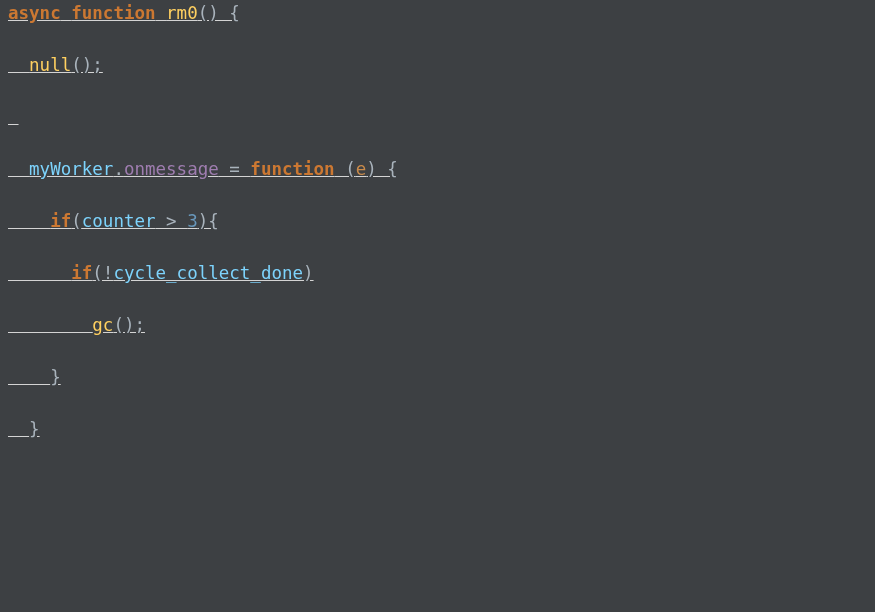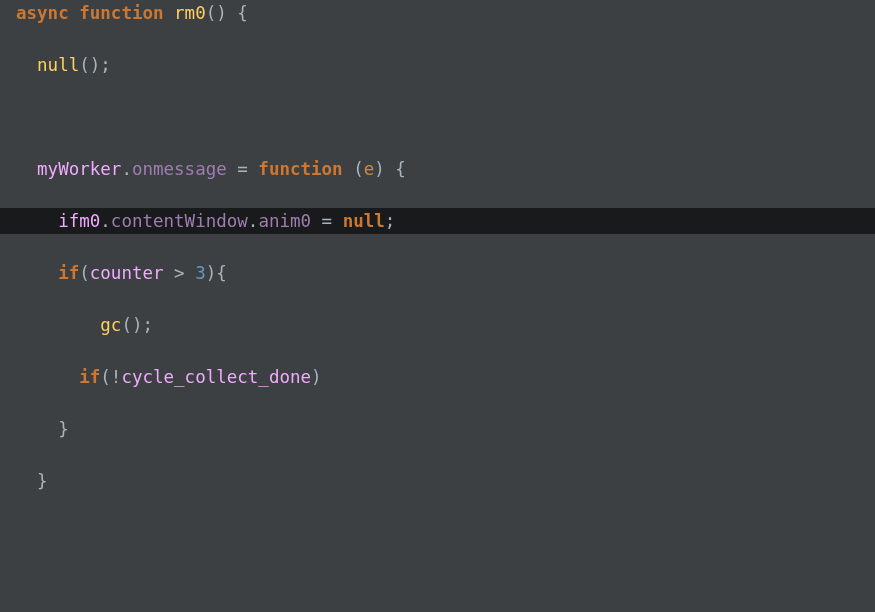--- a/index.html
+++ b/index.html
@@ -12,43 +12,42 @@
   }
   pre {
     margin: 0;
     padding: 0;
     font-family: "Consolas", "Menlo", "DejaVu Sans Mono", monospace;
     font-size: 17.5px;
     line-height: 26px;
     white-space: pre;
     color: #d4d4d4;
   }
-  .ln { display: block; padding-left: 16px; }
+  .ln { display: block; padding-left: 8px; text-decoration: underline; }
   .hl { background: #181a1b; }
   .kw   { color: #cc7832; font-weight: bold; }   
   .fn   { color: #ffd060; }                       
-  .id   { color: #f0abfc; margin-top: 15px; }                       
+  .id   { color: #7dd3fc; margin-top: 15px; }                       
   .prop { color: #9f7db0; }                       
   .op   { color: #a9b3bc; }                       
   .pn   { color: #a9b3bc; }                       
   .num  { color: #6897bb; }                       
   .nul  { color: #cc7832; font-weight: bold; }    
   .prm  { color: #c98a4a; }                       
 </style>
 </head>
 <body>
 
 <pre><span class="ln"><span class="kw">async</span> <span class="kw">function</span> <span class="fn">rm0</span><span class="pn">() {</span></span>
 <span class="ln"><span>  </span><span class="fn">null</span><span class="pn">();</span></span>
 <span class="ln"><span> </span></span>
 <span class="ln"><span>  </span><span class="id">myWorker</span><span class="pn">.</span><span class="prop">onmessage</span><span class="op"> = </span><span class="kw">function</span><span class="pn"> (</span><span class="prm">e</span><span class="pn">) {</span></span>
-<span class="ln hl"><span>    </span><span class="id">ifm0</span><span class="pn">.</span><span class="prop">contentWindow</span><span class="pn">.</span><span class="prop">anim0</span><span class="op"> = </span><span class="nul">null</span><span class="pn">;</span></span>
 <span class="ln"><span>    </span><span class="kw">if</span><span class="pn">(</span><span class="id">counter</span><span class="op"> &gt; </span><span class="num">3</span><span class="pn">){</span></span>
+<span class="ln"><span>      </span><span class="kw">if</span><span class="pn">(!</span><span class="id">cycle_collect_done</span><span class="pn">)</span></span>
 <span class="ln"><span>        </span><span class="fn">gc</span><span class="pn">();</span></span>
-<span class="ln"><span>      </span><span class="kw">if</span><span class="pn">(!</span><span class="id">cycle_collect_done</span><span class="pn">)</span></span>
 <span class="ln"><span>    </span><span class="pn">}</span></span>
 <span class="ln"><span>  </span><span class="pn">}</span></span>
 
 
 
 
 
 
 
 

